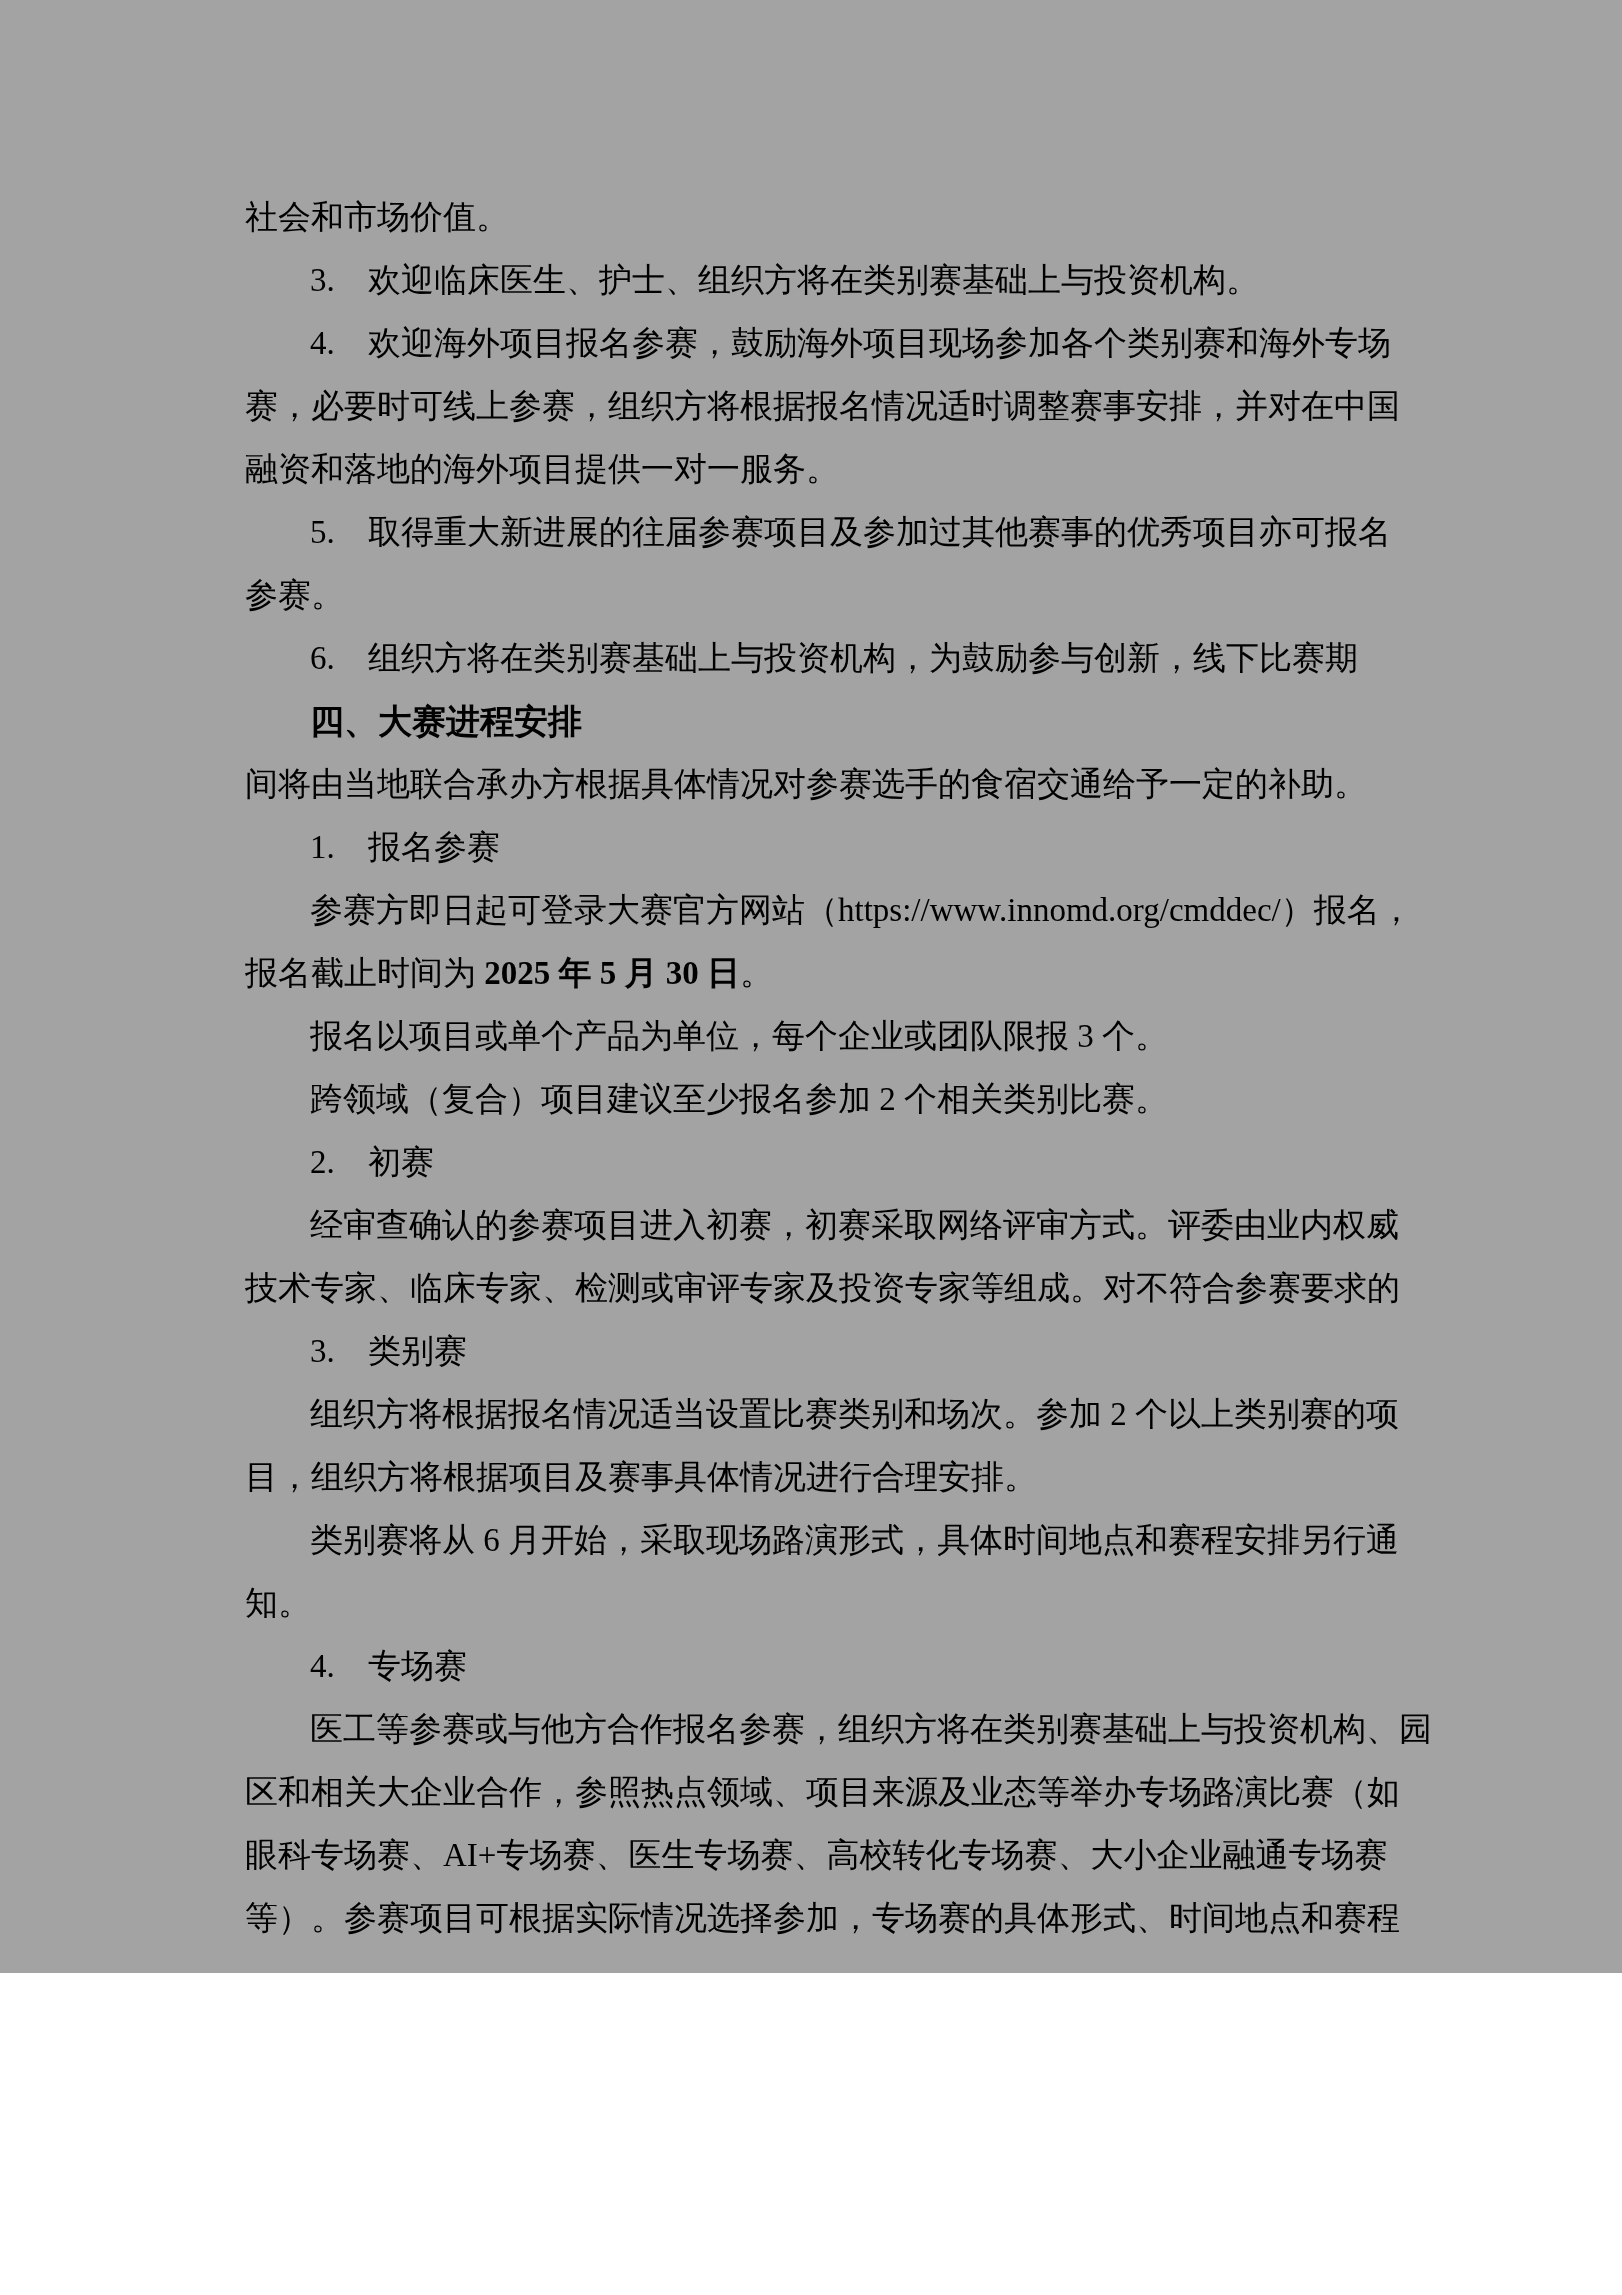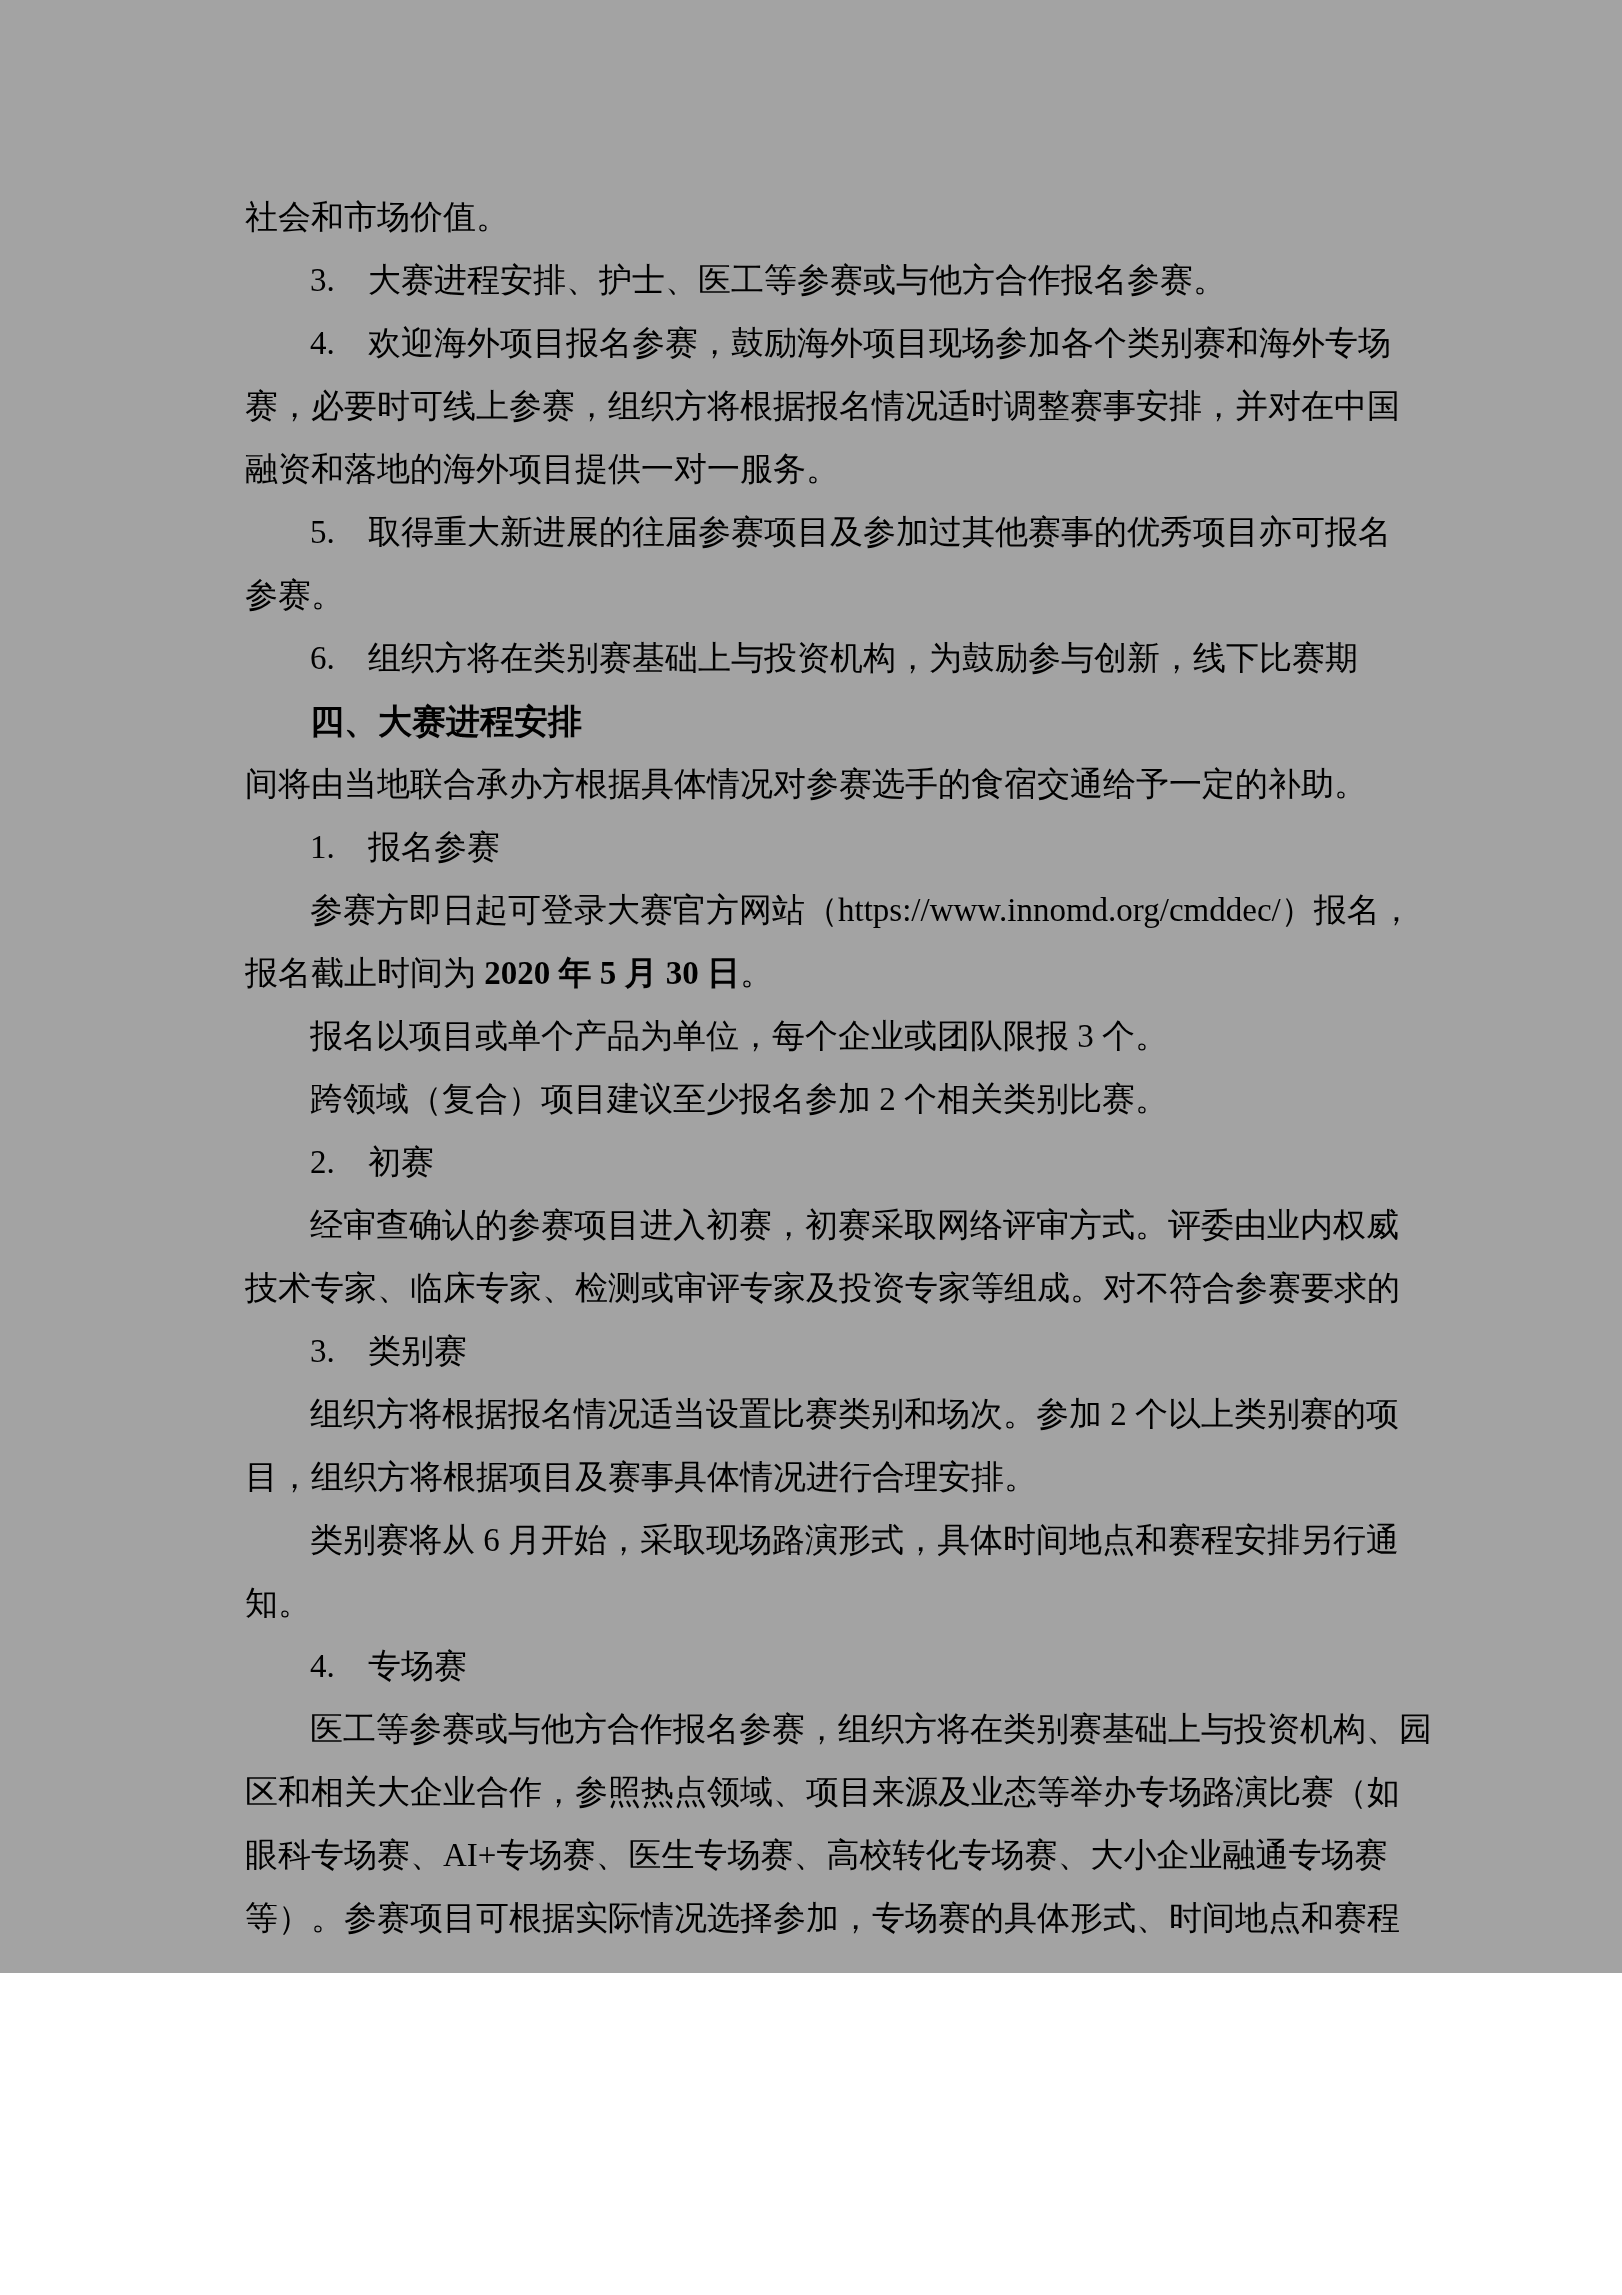--- a/index.html
+++ b/index.html
@@ -55,32 +55,32 @@
     font-family: "Liberation Serif", "DejaVu Serif", serif;
     color: #000000;
   }
 </style>
 </head>
 <body>
 
 <div class="page">
   <div class="doc-body">
       <div class="line">社会和市场价值。</div>
-      <div class="line indent"><span class="num">3.</span><span>大赛进程安排、护士、医工等参赛或与他方合作报名参赛。</span></div>
+      <div class="line indent"><span class="num">3.</span><span>欢迎临床医生、护士、组织方将在类别赛基础上与投资机构。</span></div>
       <div class="line indent"><span class="num">4.</span><span>欢迎海外项目报名参赛，鼓励海外项目现场参加各个类别赛和海外专场</span></div>
       <div class="line">赛，必要时可线上参赛，组织方将根据报名情况适时调整赛事安排，并对在中国</div>
       <div class="line">融资和落地的海外项目提供一对一服务。</div>
       <div class="line indent"><span class="num">5.</span><span>取得重大新进展的往届参赛项目及参加过其他赛事的优秀项目亦可报名</span></div>
       <div class="line">参赛。</div>
       <div class="line indent"><span class="num">6.</span><span>组织方将在类别赛基础上与投资机构，为鼓励参与创新，线下比赛期</span></div>
       <div class="line indent heading">四、大赛进程安排</div>
       <div class="line">间将由当地联合承办方根据具体情况对参赛选手的食宿交通给予一定的补助。</div>
       <div class="line indent"><span class="num">1.</span><span>报名参赛</span></div>
       <div class="line indent">参赛方即日起可登录大赛官方网站（https://www.innomd.org/cmddec/）报名，</div>
-      <div class="line"><span>报名截止时间为 </span><span class="bold">2020 年 5 月 30 日</span><span>。</span></div>
+      <div class="line"><span>报名截止时间为 </span><span class="bold">2025 年 5 月 30 日</span><span>。</span></div>
       <div class="line indent">报名以项目或单个产品为单位，每个企业或团队限报 3 个。</div>
       <div class="line indent">跨领域（复合）项目建议至少报名参加 2 个相关类别比赛。</div>
       <div class="line indent"><span class="num">2.</span><span>初赛</span></div>
       <div class="line indent">经审查确认的参赛项目进入初赛，初赛采取网络评审方式。评委由业内权威</div>
       <div class="line">技术专家、临床专家、检测或审评专家及投资专家等组成。对不符合参赛要求的</div>
       <div class="line indent"><span class="num">3.</span><span>类别赛</span></div>
       <div class="line indent">组织方将根据报名情况适当设置比赛类别和场次。参加 2 个以上类别赛的项</div>
       <div class="line">目，组织方将根据项目及赛事具体情况进行合理安排。</div>
       <div class="line indent">类别赛将从 6 月开始，采取现场路演形式，具体时间地点和赛程安排另行通</div>
       <div class="line">知。</div>

